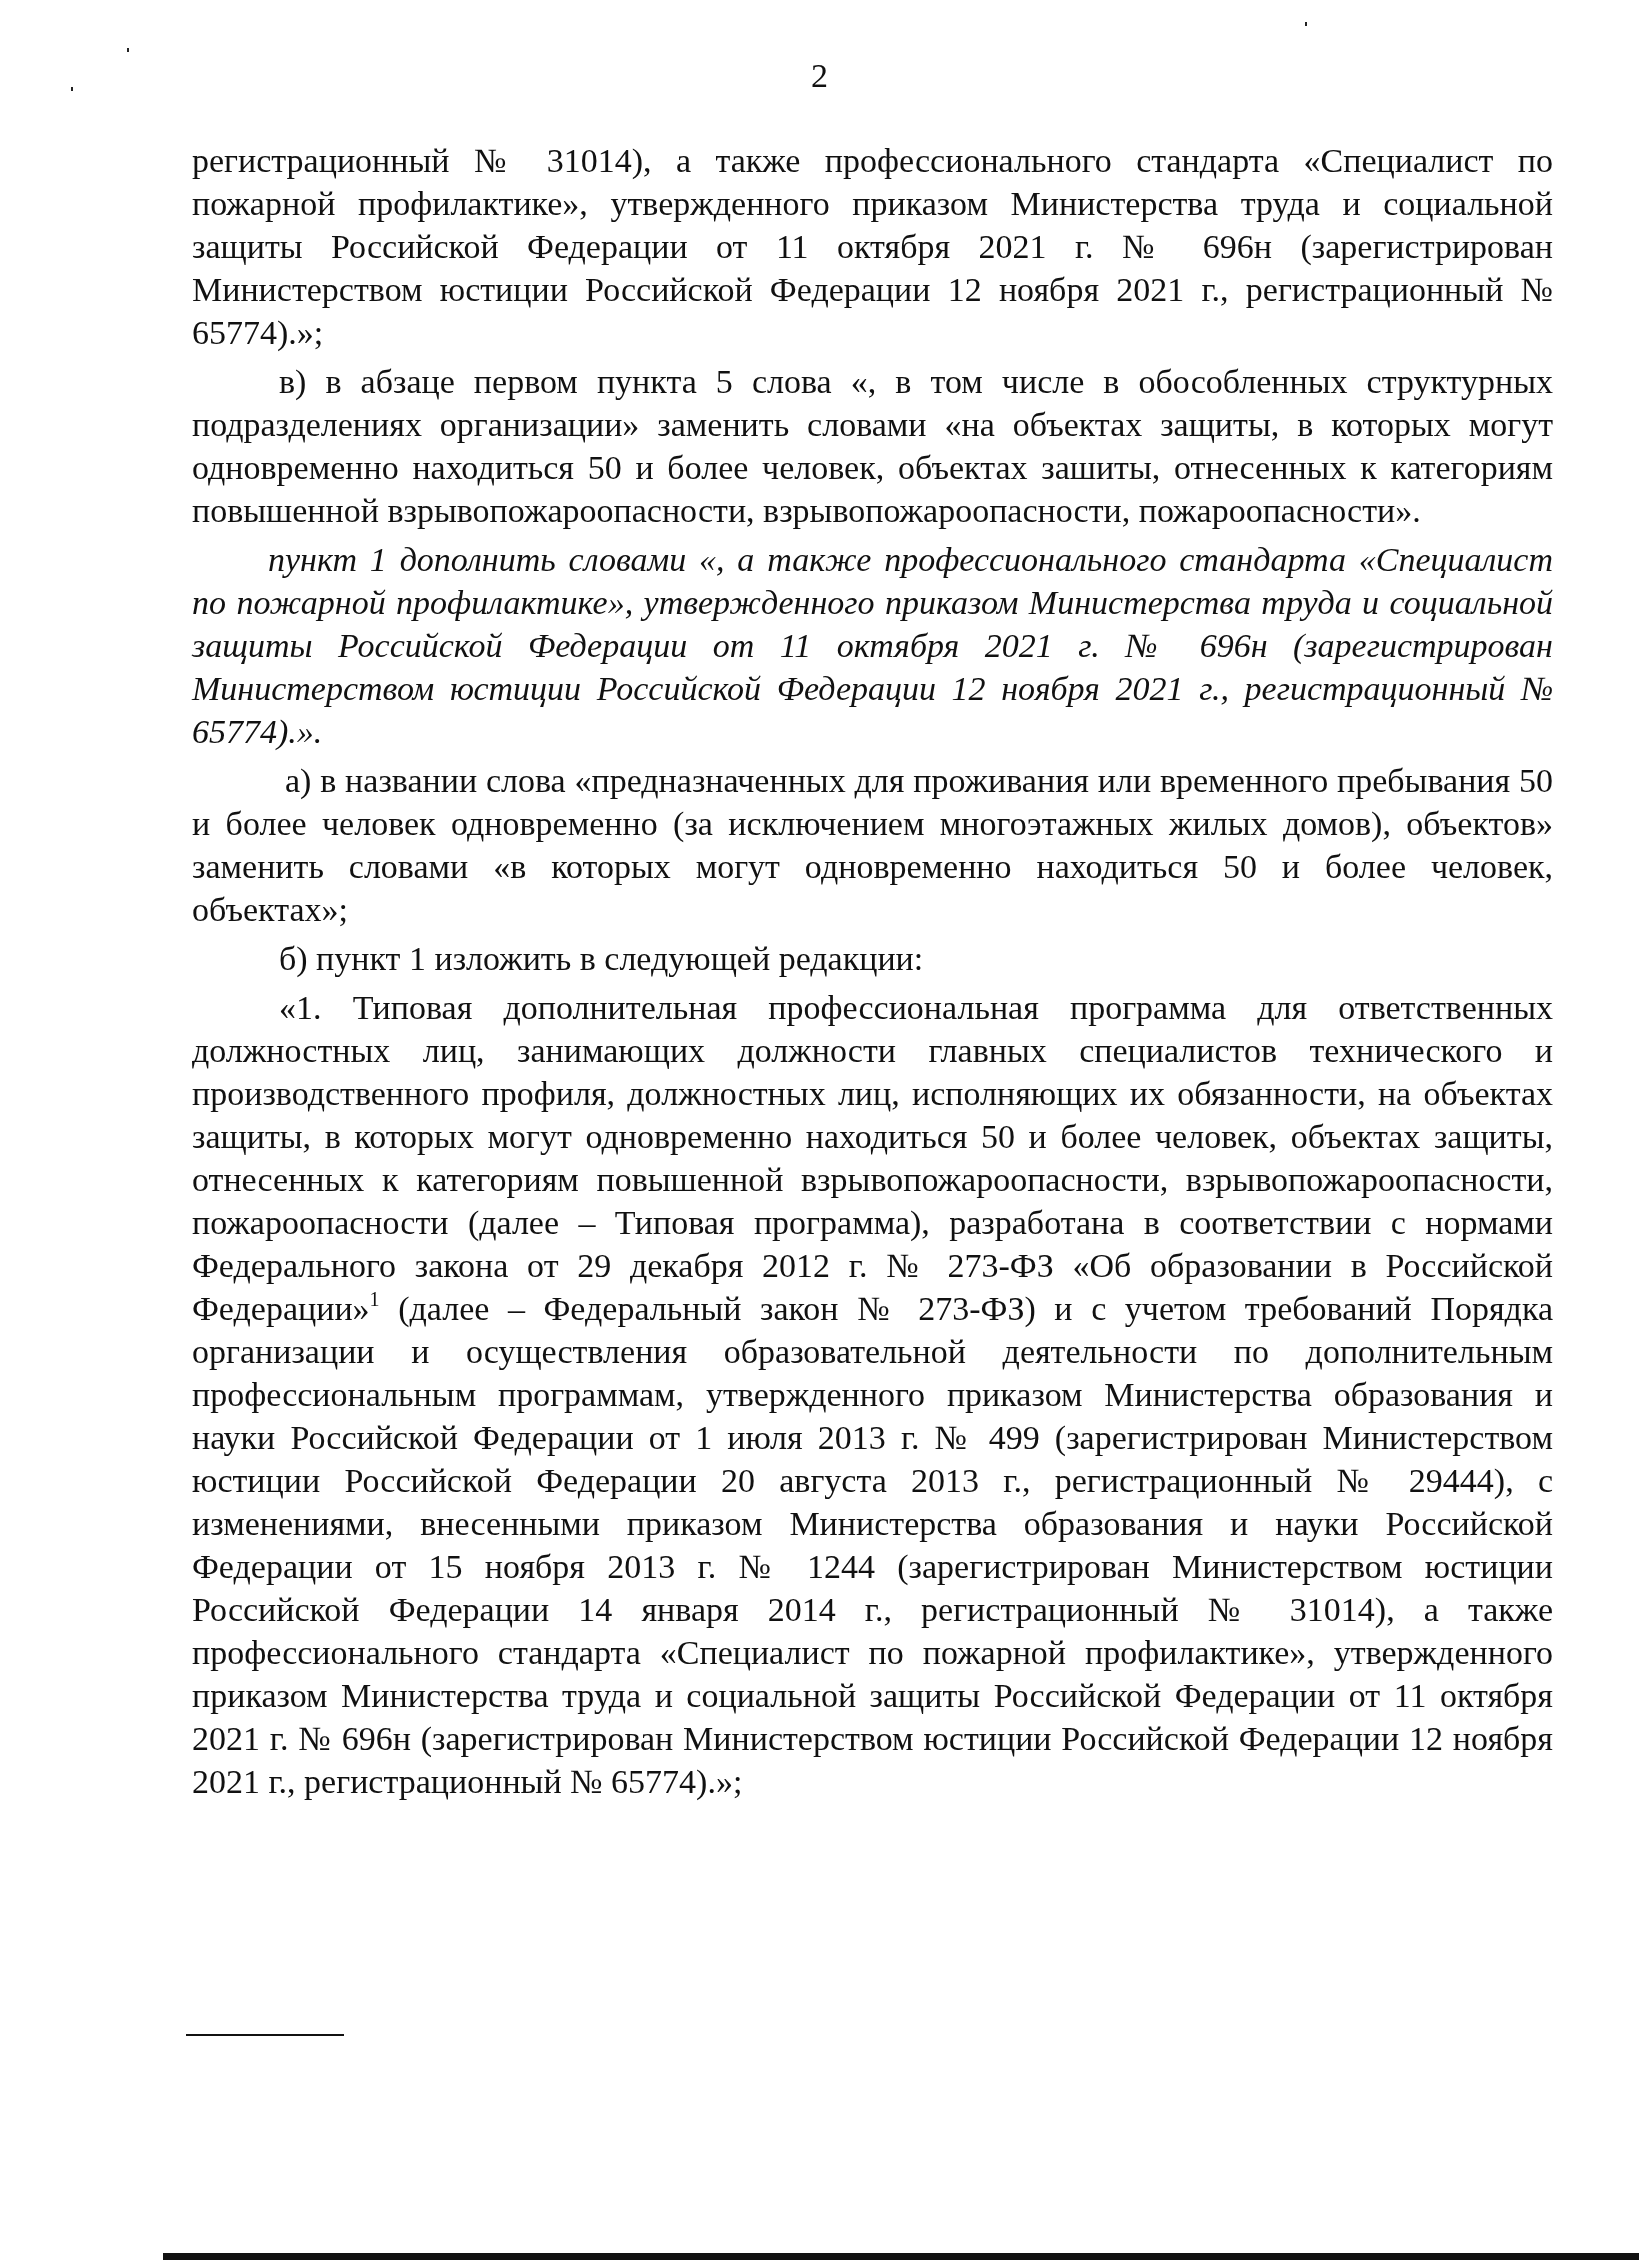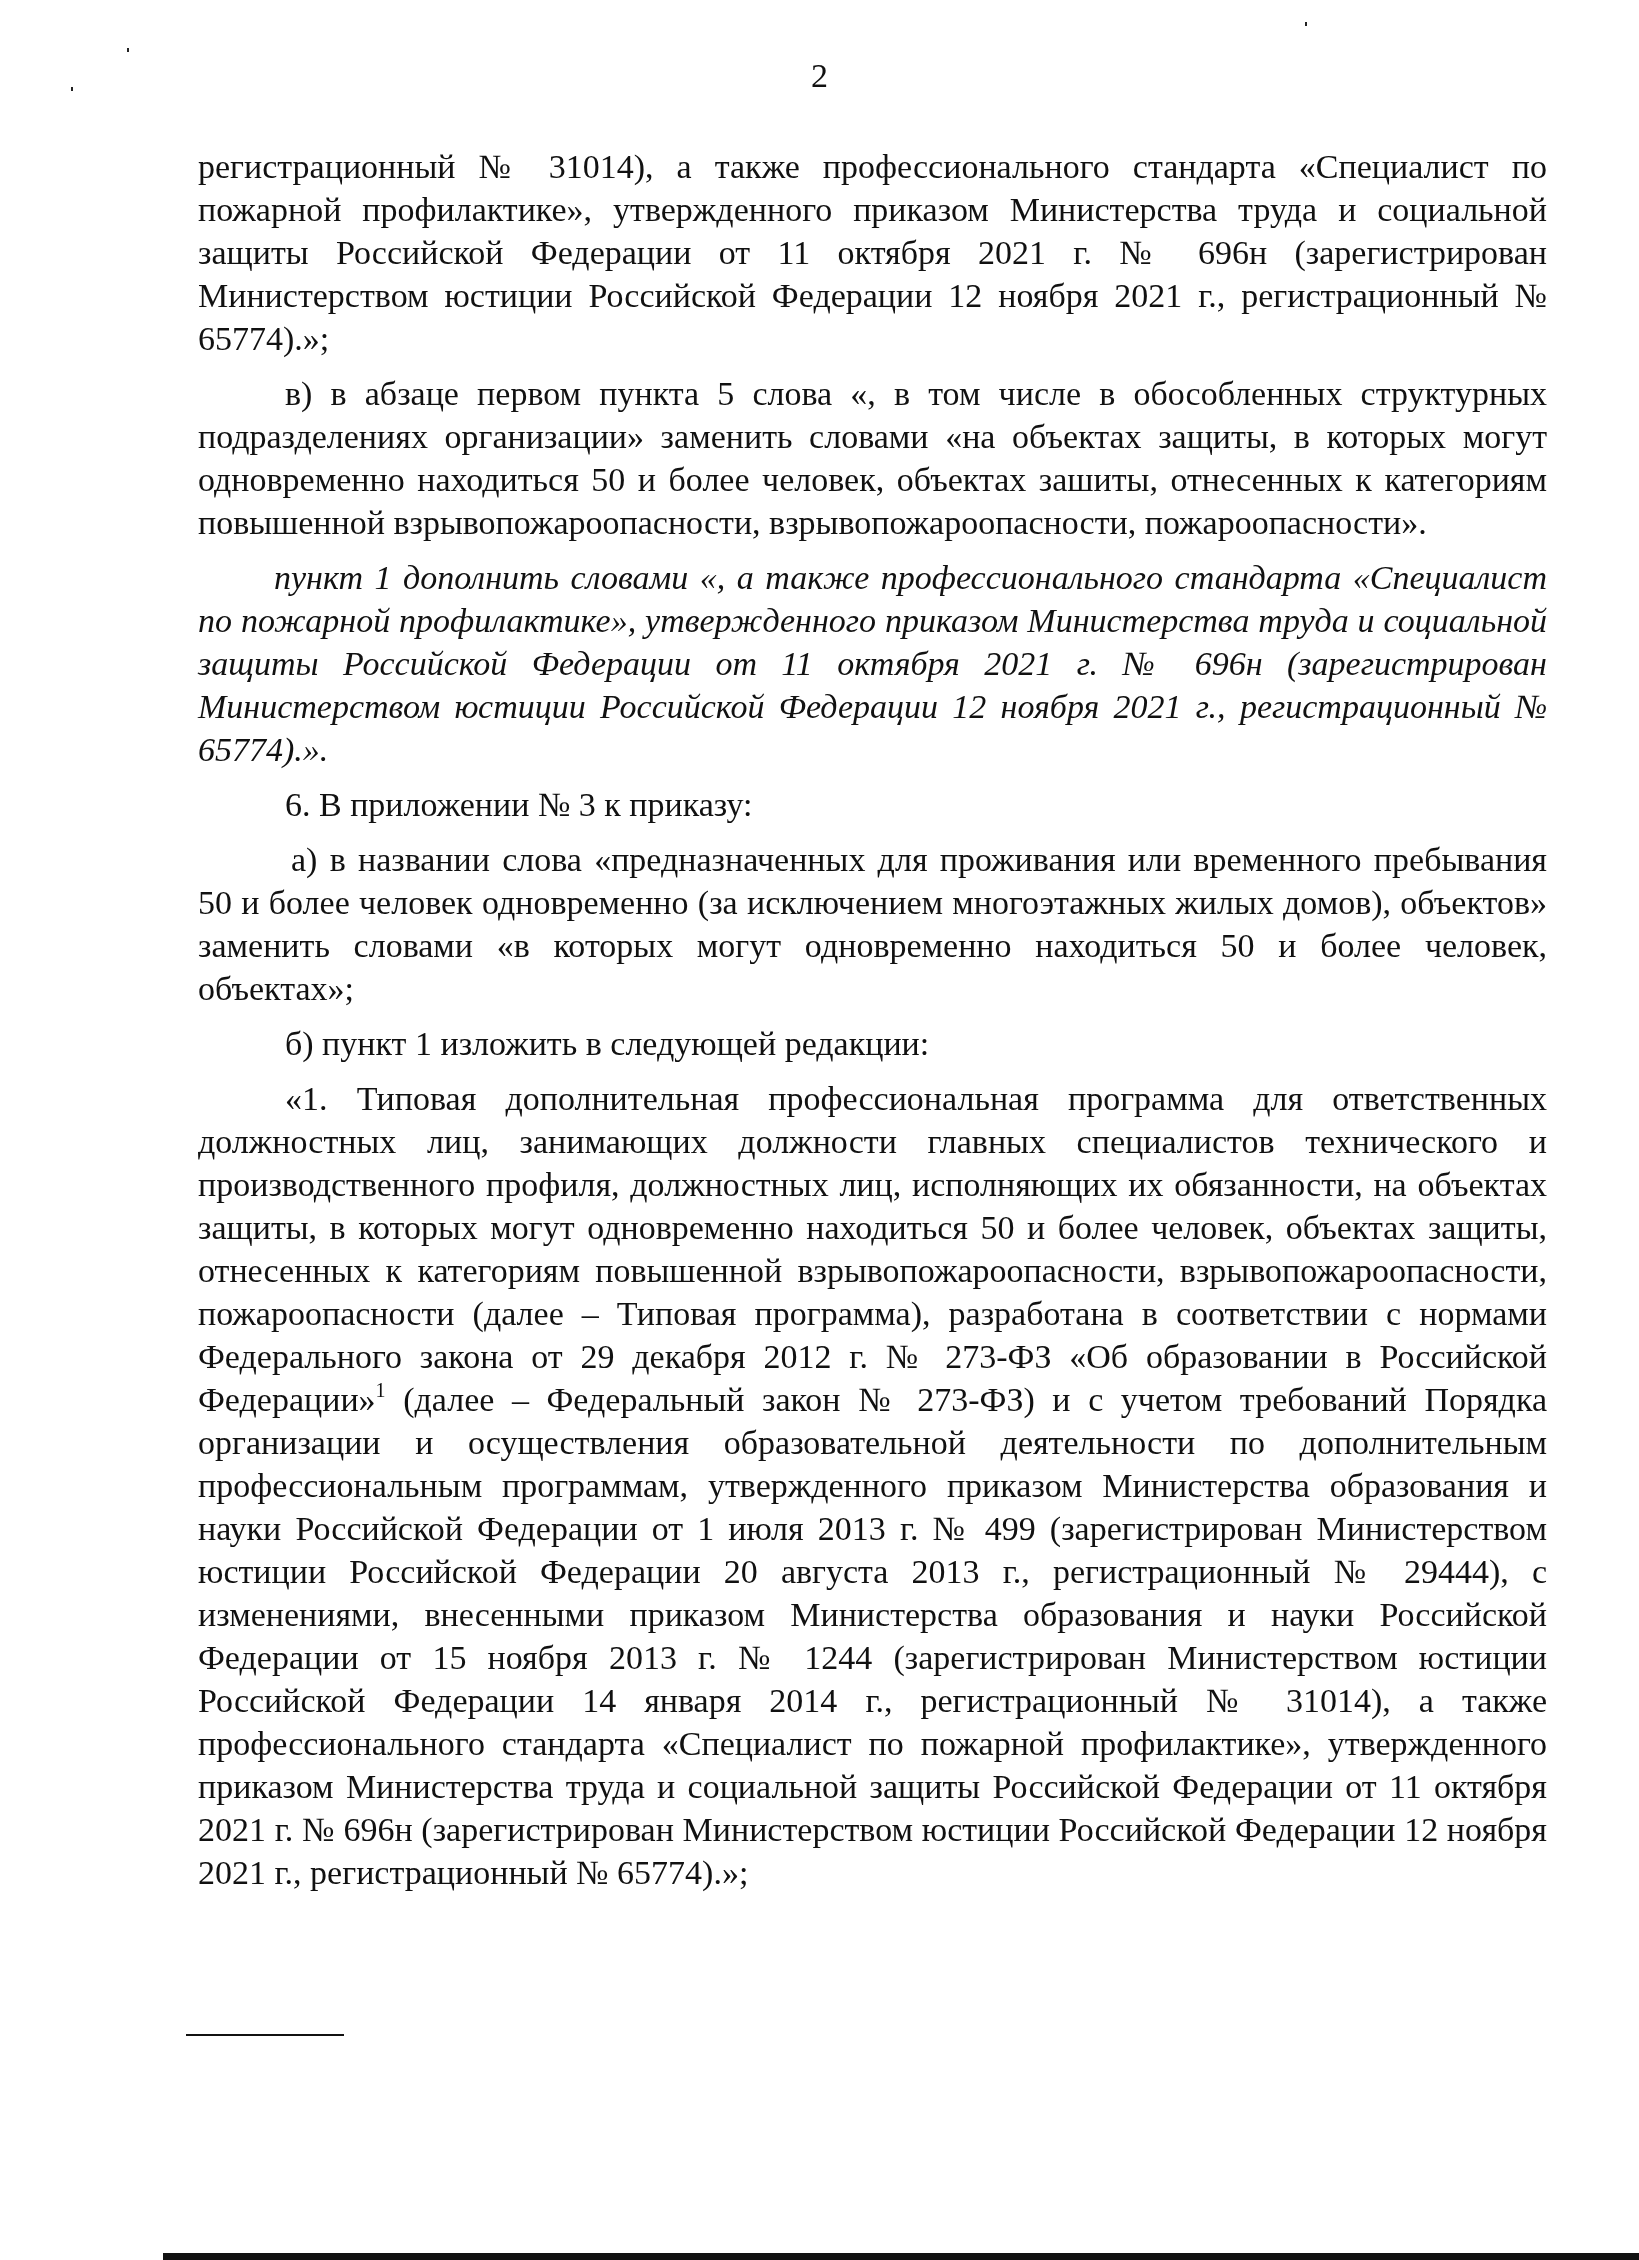--- a/index.html
+++ b/index.html
@@ -9,21 +9,21 @@
   }
   .page-number {
     position: absolute; top: 57px; left: 0; width: 1639px; text-align: center;
     font-family: "Liberation Serif", serif; font-size: 34px; color: #111;
   }
   .body-text {
     position: absolute; left: 186px; top: 133px; width: 1373px;
     font-family: "Liberation Serif", serif; font-size: 34px; line-height: 43px;
     color: #111; text-align: justify; text-align-last: auto;
   }
-  .body-text p { margin: 12px; padding: 0; }
+  .body-text p { margin: 6px; padding: 0; }
   .indent { text-indent: 87px; }
   .indent-s { text-indent: 76px; font-style: italic; }
   .indent-a { text-indent: 93px; }
   .justify-last p.jl, p.jl { text-align-last: justify; }
   sup { font-size: 20px; line-height: 0; vertical-align: 14px; }
   .footnote-rule {
     position: absolute; left: 186px; top: 2034px; width: 158px; height: 0;
     border-top: 2px solid #111;
   }
   .footnote {
@@ -44,21 +44,20 @@
   <div class="scan-mark" style="left:127px;top:48px;width:2px;height:4px;"></div>
   <div class="scan-mark" style="left:71px;top:87px;width:2px;height:4px;"></div>
   <div class="scan-mark" style="left:1305px;top:22px;width:2px;height:4px;"></div>
 
   <div class="page-number">2</div>
 
   <div class="body-text">
     <p class="jl" style="text-align-last:left;">регистрационный № 31014), а также профессионального стандарта «Специалист по пожарной профилактике», утвержденного приказом Министерства труда и социальной защиты Российской Федерации от 11 октября 2021 г. № 696н (зарегистрирован Министерством юстиции Российской Федерации 12 ноября 2021 г., регистрационный № 65774).»;</p>
     <p class="indent">в) в абзаце первом пункта 5 слова «, в том числе в обособленных структурных подразделениях организации» заменить словами «на объектах защиты, в которых могут одновременно находиться 50 и более человек, объектах зашиты, отнесенных к категориям повышенной взрывопожароопасности, взрывопожароопасности, пожароопасности».</p>
     <p class="indent-s">пункт 1 дополнить словами «, а также профессионального стандарта «Специалист по пожарной профилактике», утвержденного приказом Министерства труда и социальной защиты Российской Федерации от 11 октября 2021 г. № 696н (зарегистрирован Министерством юстиции Российской Федерации 12 ноября 2021 г., регистрационный № 65774).».</p>
-    <p class="indent">6. В приложении № 3 к приказу:</p>
     <p class="indent-a">а) в названии слова «предназначенных для проживания или временного пребывания 50 и более человек одновременно (за исключением многоэтажных жилых домов), объектов» заменить словами «в которых могут одновременно находиться 50 и более человек, объектах»;</p>
     <p class="indent">б) пункт 1 изложить в следующей редакции:</p>
     <p class="indent"><span>«1. Типовая дополнительная профессиональная программа для ответственных должностных лиц, занимающих должности главных специалистов технического и производственного профиля, должностных лиц, исполняющих их обязанности, на объектах защиты, в которых могут одновременно находиться 50 и более человек, объектах защиты, отнесенных к категориям повышенной взрывопожароопасности, взрывопожароопасности, пожароопасности (далее – Типовая программа), разработана в соответствии с нормами Федерального закона от 29 декабря 2012 г. № 273-ФЗ «Об образовании в Российской Федерации»</span><sup>1</sup><span> (далее – Федеральный закон № 273-ФЗ) и с учетом требований Порядка организации и осуществления образовательной деятельности по дополнительным профессиональным программам, утвержденного приказом Министерства образования и науки Российской Федерации от 1 июля 2013 г. № 499 (зарегистрирован Министерством юстиции Российской Федерации 20 августа 2013 г., регистрационный № 29444), с изменениями, внесенными приказом Министерства образования и науки Российской Федерации от 15 ноября 2013 г. № 1244 (зарегистрирован Министерством юстиции Российской Федерации 14 января 2014 г., регистрационный № 31014), а также профессионального стандарта «Специалист по пожарной профилактике», утвержденного приказом Министерства труда и социальной защиты Российской Федерации от 11 октября 2021 г. № 696н (зарегистрирован Министерством юстиции Российской Федерации 12 ноября 2021 г., регистрационный № 65774).»;</span></p>
   </div>
 
   <div class="footnote-rule"></div>
 
   <div class="scan-edge-bottom"></div>
 </div>
 

